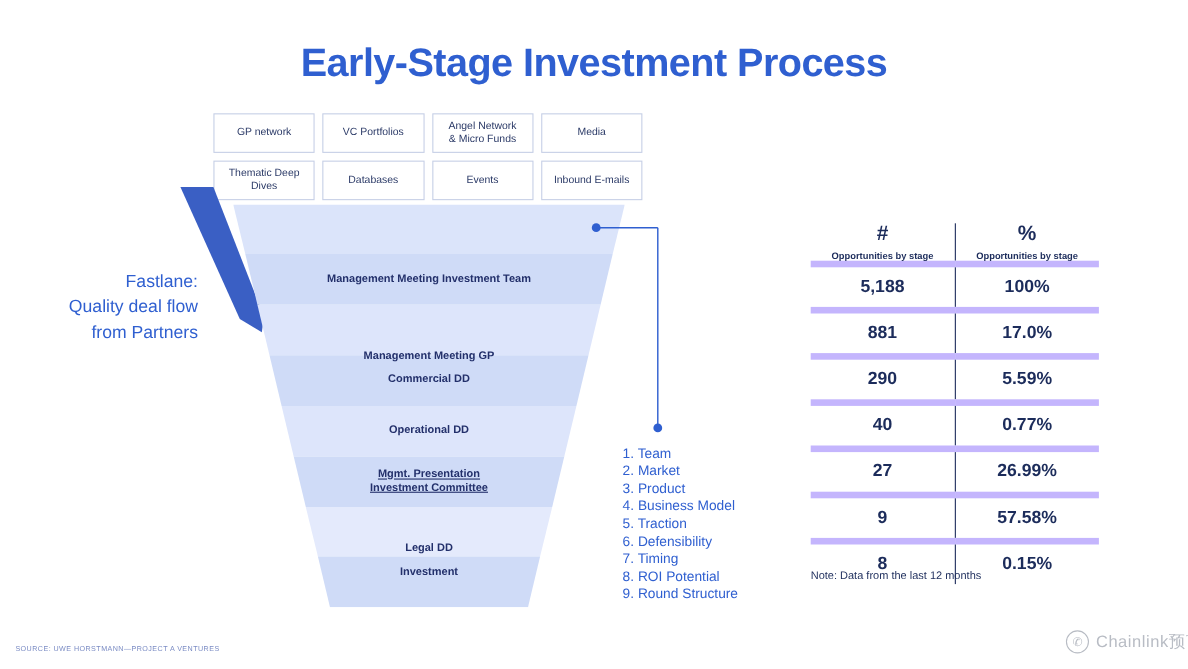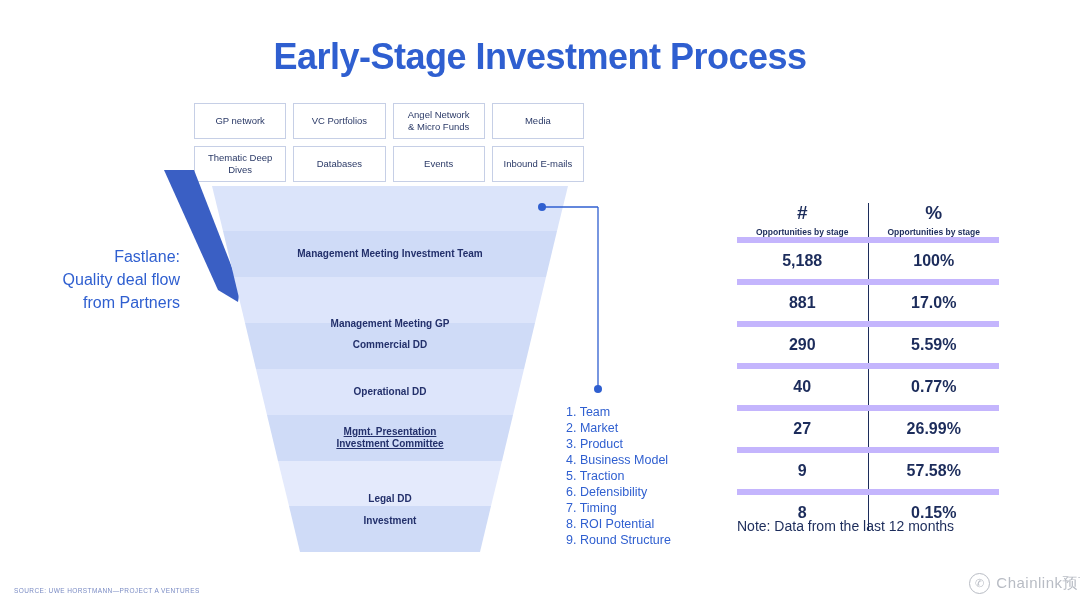--- a/index.html
+++ b/index.html
@@ -159,21 +159,21 @@
     font-size: 16px;
     font-weight: bold;
     color: #1c2c5b;
     height: 36px;
     border-top: 6px solid #c4b5fd;
   }
   .note {
     position: absolute;
     left: 737px;
     top: 518px;
-    font-size: 14px;
+    font-size: 10px;
     color: #1c2c5b;
   }
 
   
   .footer {
     position: absolute;
     left: 14px;
     bottom: 14px;
     font-size: 6.5px;
     color: #7b8cc4;

